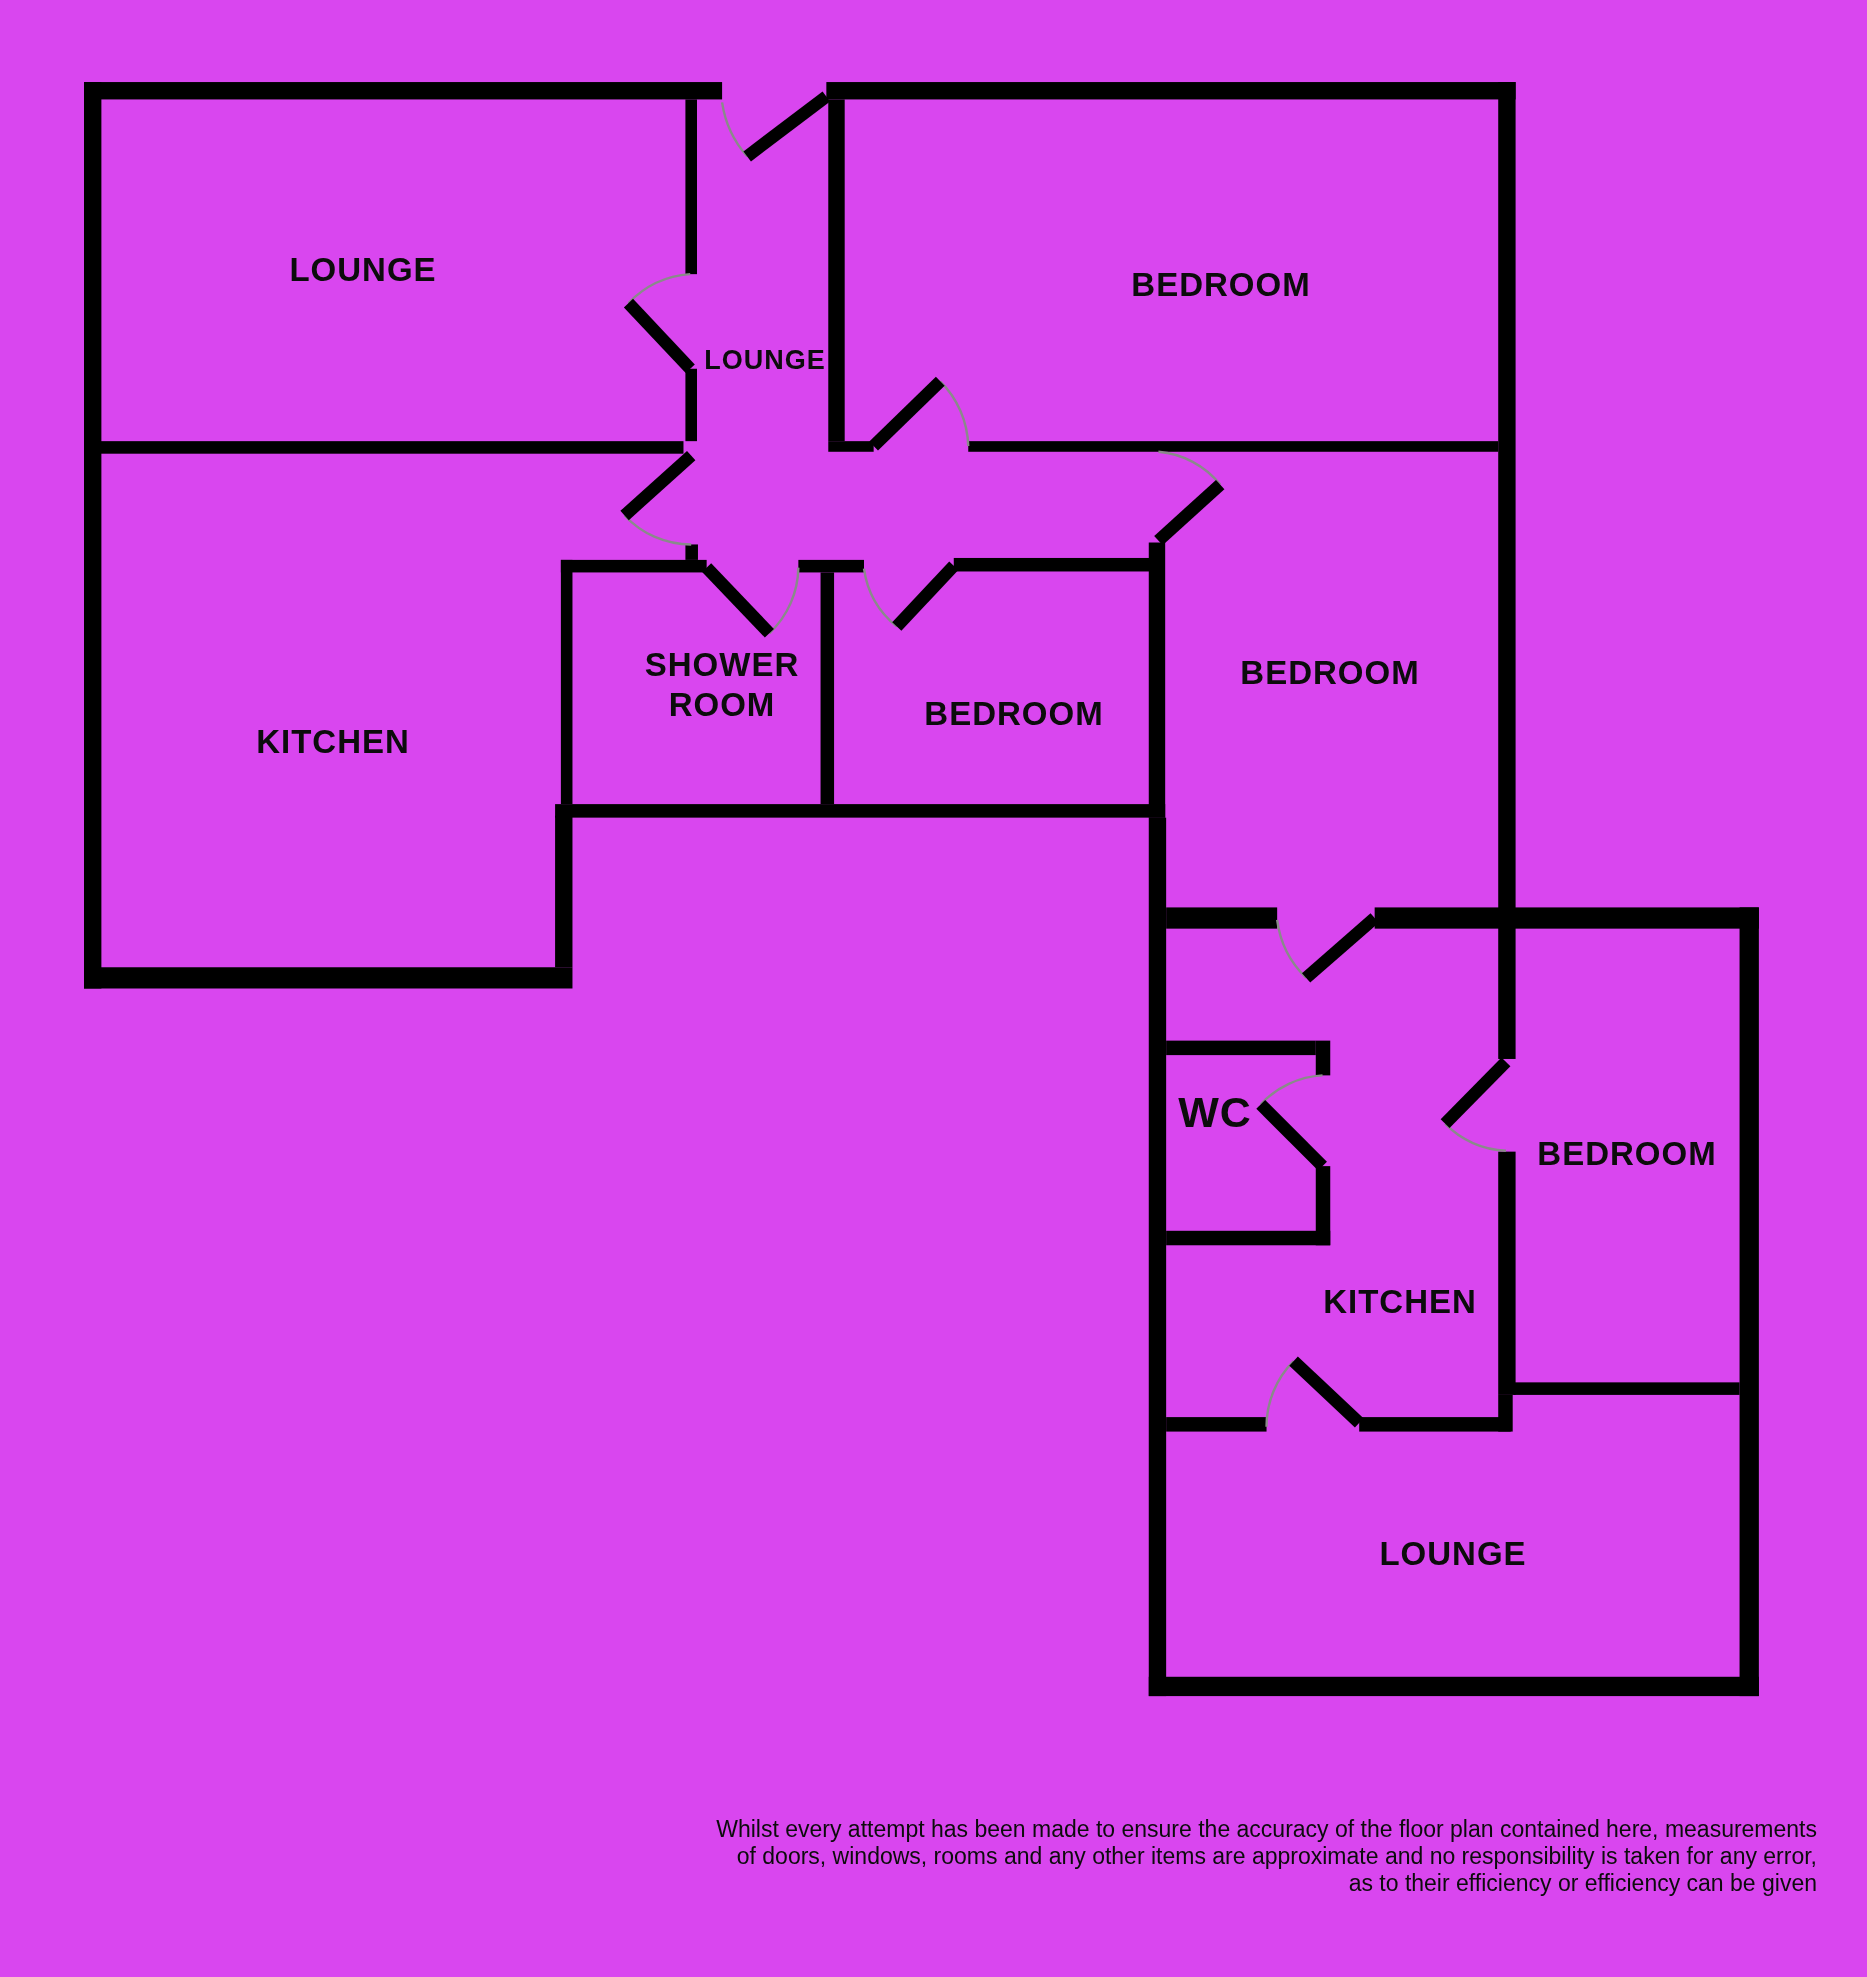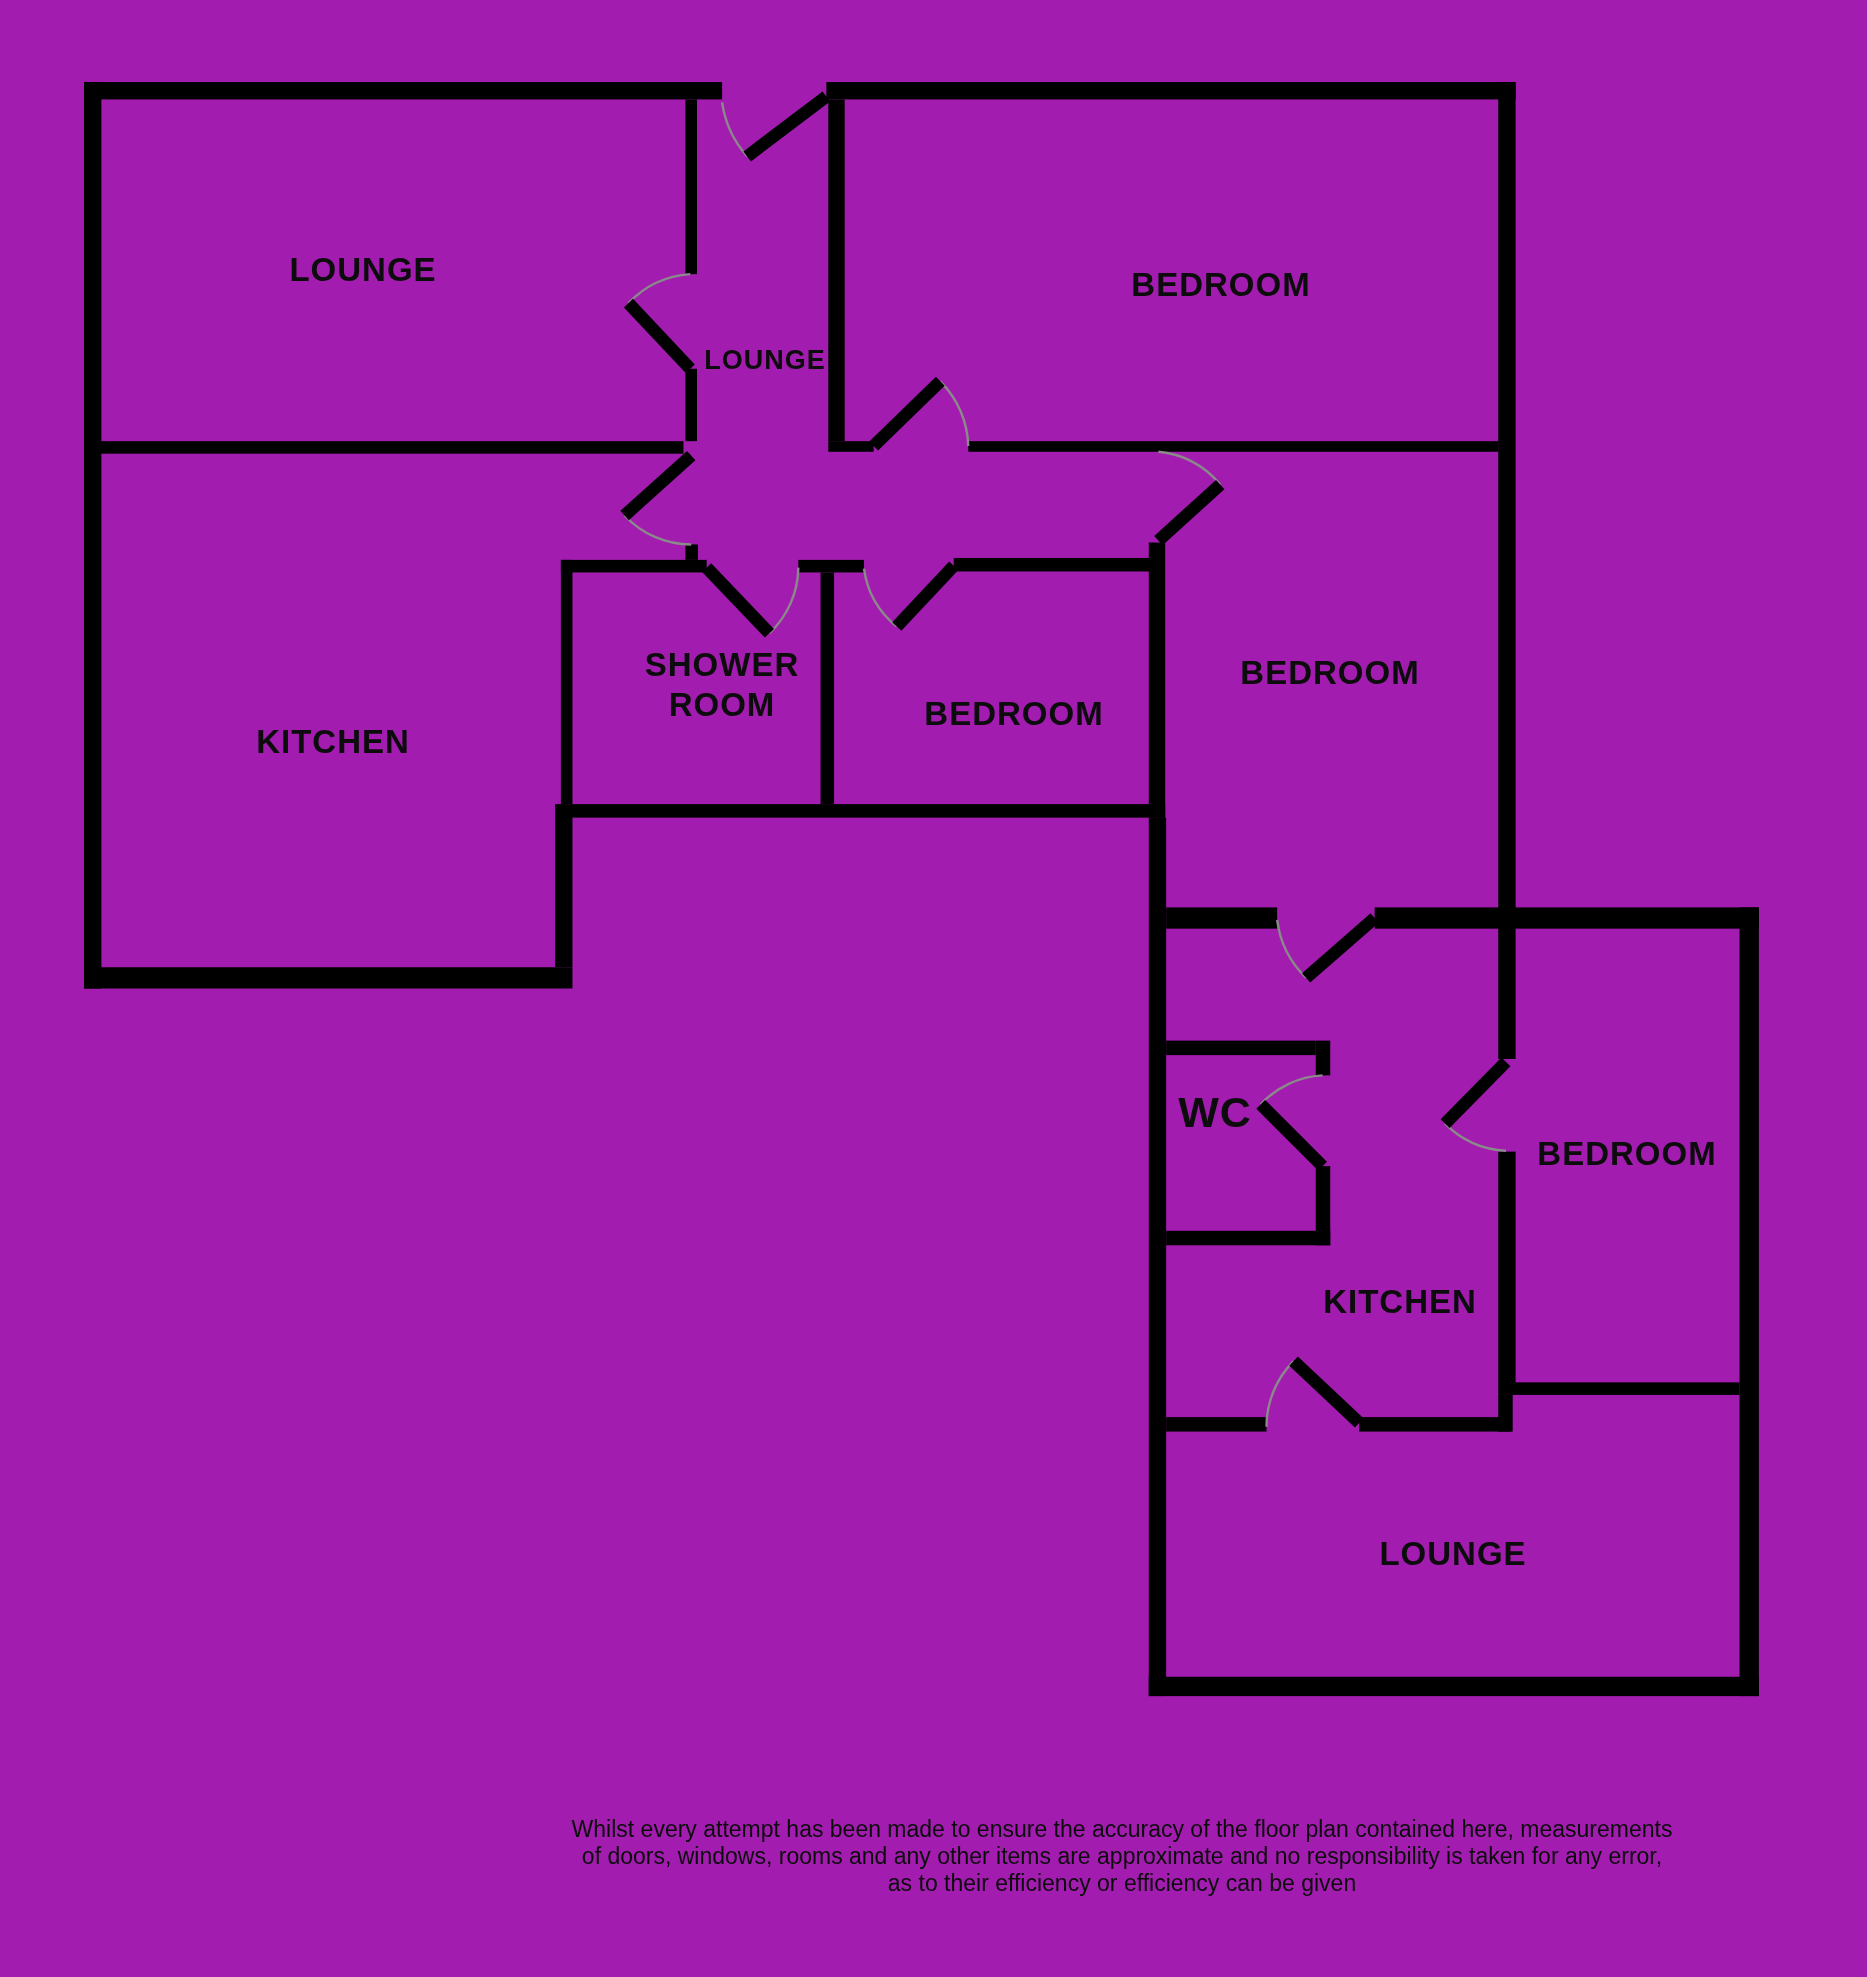--- a/index.html
+++ b/index.html
@@ -1,40 +1,40 @@
 <!DOCTYPE html>
 <html><head>
 <meta charset="utf-8">
 <style>
   html,body{margin:0;padding:0;background:#ffffff;}
   .canvas{
     position:relative;
     width:1867px;height:1977px;
-    background:#a21caf;
+    background:#d946ef;
     font-family:"Liberation Sans", sans-serif;
     overflow:hidden;
   }
   #plan-svg{position:absolute;left:0;top:0;}
   .room-label{
     position:absolute;
     transform:translate(-50%,-50%);
     color:#0c0c0c;
     font-weight:600;
     letter-spacing:1px;
     text-align:center;
     white-space:nowrap;
     line-height:1.22;
   }
   .disclaimer{
     position:absolute;
     text-align:center;
     color:#0c0c0c;
     font-weight:400;
   }
-  .disclaimer div{white-space:nowrap;}
+  .disclaimer div{white-space:nowrap;text-align:right;}
 </style>
 </head>
 <body>
 
 <div class="canvas">
   <svg id="plan-svg" width="1867" height="1977" viewBox="0 0 1934 2048" xmlns="http://www.w3.org/2000/svg">
       <rect x="87" y="85" width="661" height="18" fill="#000000"></rect>
       <rect x="856" y="85" width="714" height="18" fill="#000000"></rect>
       <rect x="87" y="85" width="18" height="939" fill="#000000"></rect>
       <rect x="87" y="1002" width="506" height="22" fill="#000000"></rect>

